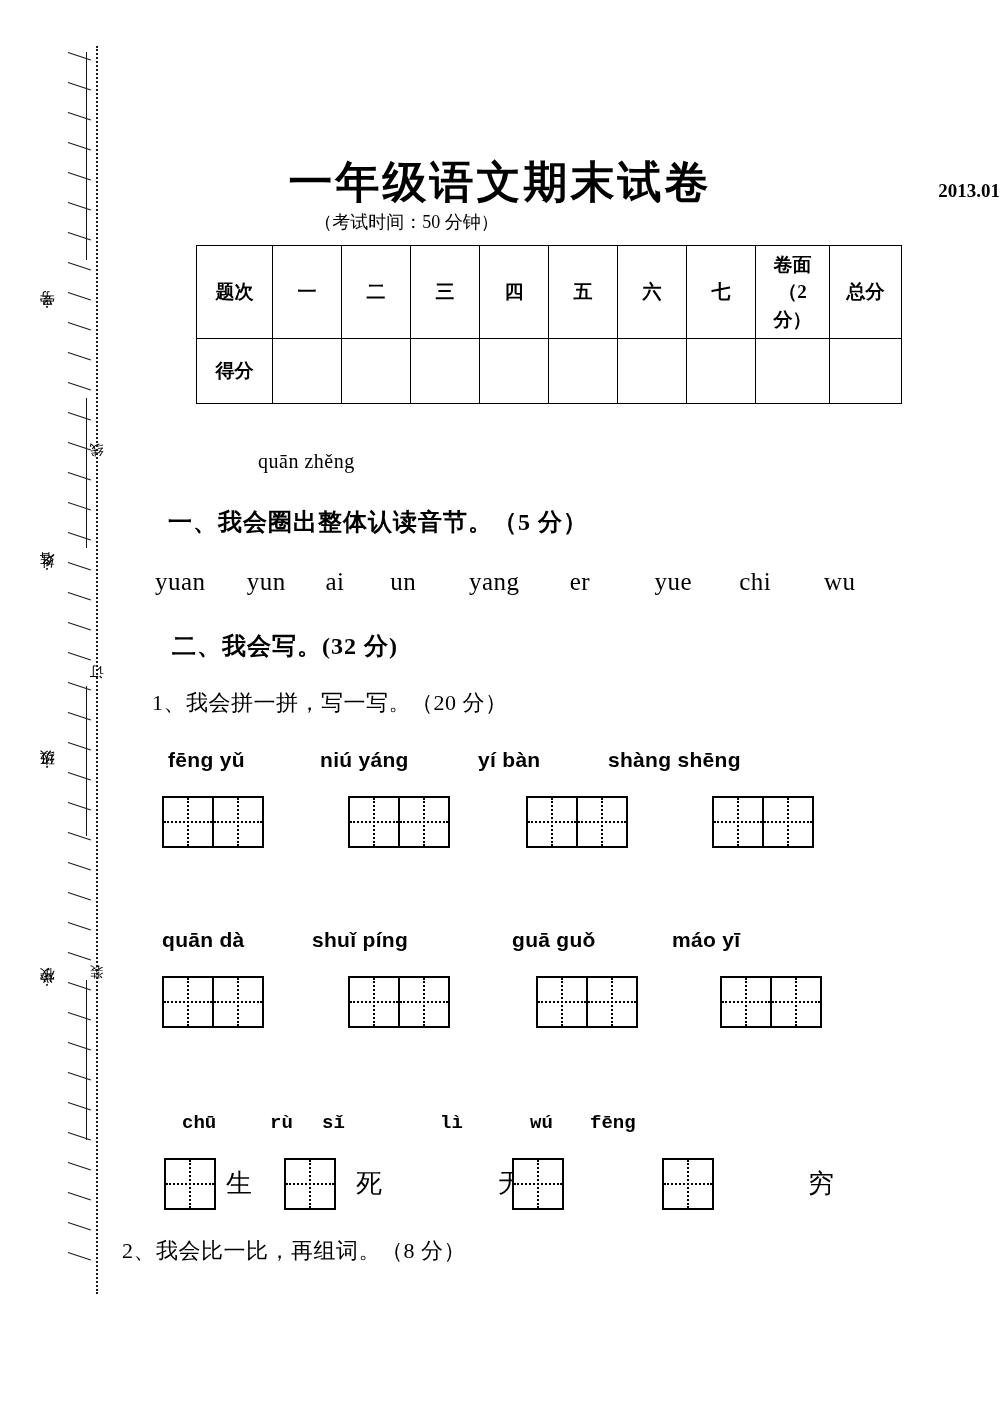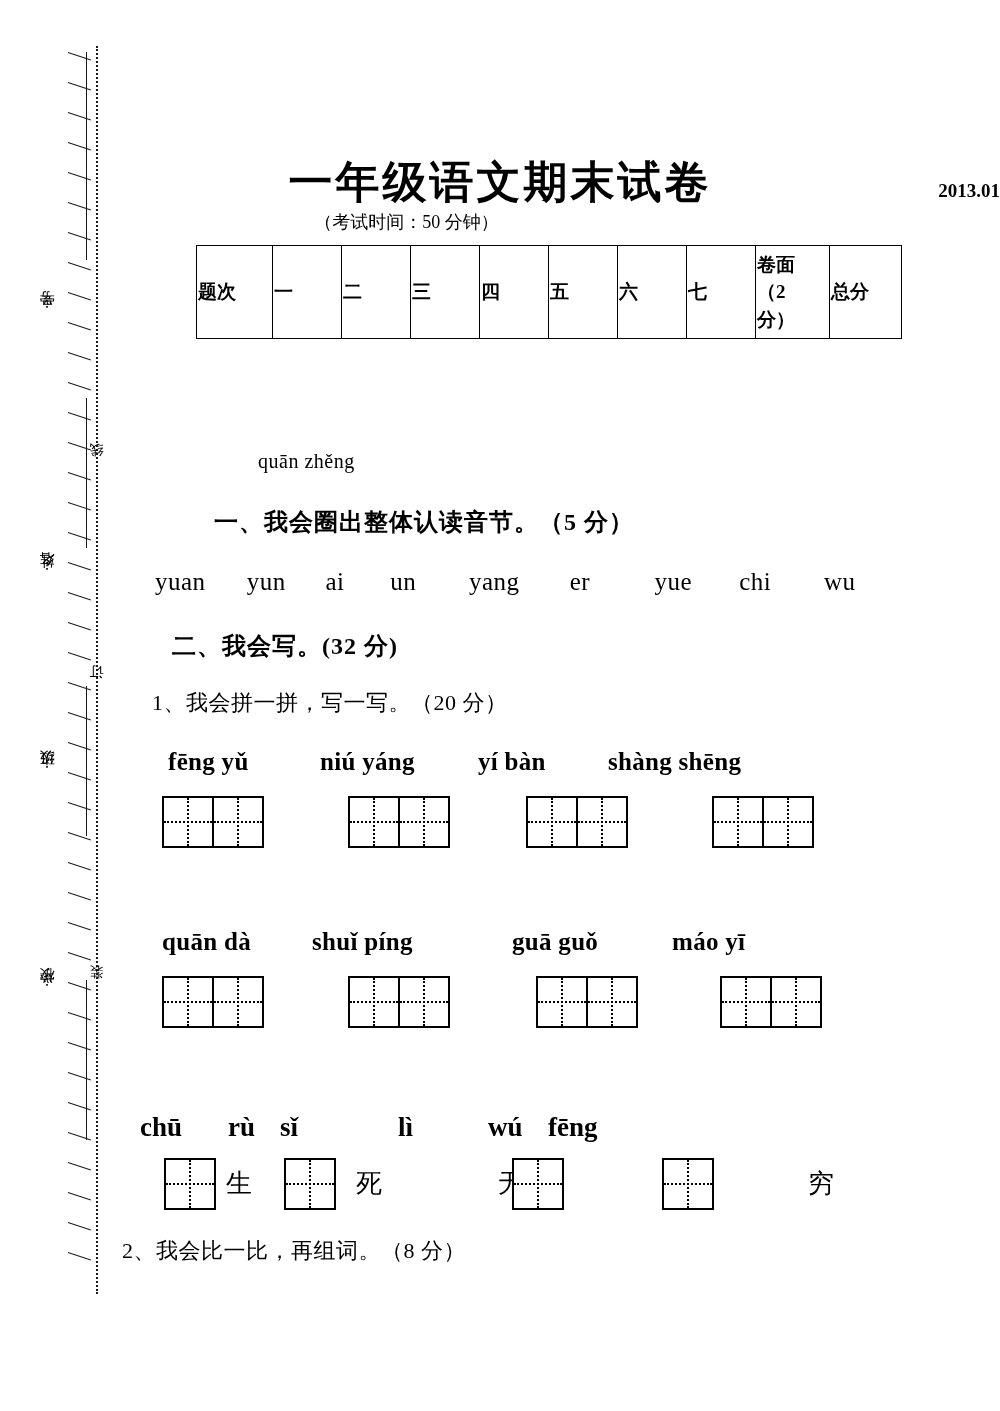--- a/index.html
+++ b/index.html
@@ -97,20 +97,21 @@
   
   #score-table {
     position: absolute;
     left: 196px; top: 245px;
     width: 706px;
     border-collapse: collapse;
     table-layout: fixed;
   }
   #score-table td {
     border: 1.6px solid #000;
+    text-align: center;
     vertical-align: middle;
     font-size: 19px;
     font-weight: bold;
     font-family: "Liberation Serif", "DejaVu Serif", serif;
   }
   #score-table tr.head-row td { height: 93px; }
   #score-table tr.score-row td { height: 65px; }
   td.wrap-cell {
     font-size: 15px;
     line-height: 1.45;
@@ -142,32 +143,33 @@
     position: absolute;
     font-size: 25px;
     letter-spacing: 0.5px;
     white-space: nowrap;
   }
   .syllable-row span { display: inline-block; }
 
   
   .pinyin-line {
     position: absolute;
-    font-family: Liberation Serif, serif;
-    font-size: 25px;
+    font-family: Liberation Sans, sans-serif;
+    font-size: 21px;
     font-weight: bold;
     white-space: nowrap;
     letter-spacing: 0.3px;
   }
   .pinyin-serif {
     position: absolute;
-    font-family: Liberation Serif, serif;
-    font-size: 27px;
-    font-weight: bold;
-    white-space: nowrap;
+    font-family: Liberation Mono, monospace;
+    font-size: 19px;
+    font-weight: bold;
+    white-space: nowrap;
+    margin-left: 42px;
   }
 
   
   .grid-group { position: absolute; display: flex; }
   .tzg {
     position: relative;
     width: 52px; height: 52px;
     border: 2px solid #000;
     margin-left: -2px;
     background: #fff;
@@ -274,26 +276,38 @@
     <td>五</td>
     <td>六</td>
     <td>七</td>
     <td class="wrap-cell" style="width:74px;">
       <div>卷面</div>
       <div>（2</div>
       <div>分）</div>
     </td>
     <td style="width:72px;">总分</td>
   </tr>
+  <tr class="score-row">
+    <td>得分</td>
+    <td></td>
+    <td></td>
+    <td></td>
+    <td></td>
+    <td></td>
+    <td></td>
+    <td></td>
+    <td></td>
+    <td></td>
+  </tr>
 </tbody>
   </table>
 
 <div class="pinyin-hint" style="left:258px; top:450px;">quān zhěng</div>
 
-<div class="section-title" style="left:168px; top:506px;margin-left:46px;">一、我会圈出整体认读音节。（5 分）</div>
+<div class="section-title" style="left:168px; top:506px;">一、我会圈出整体认读音节。（5 分）</div>
 
 <div class="syllable-row" style="left:155px; top:568px;">
   <span style="width:85px;">yuan</span>
   <span style="width:72px;">yun</span>
   <span style="width:58px;">ai</span>
   <span style="width:72px;">un</span>
   <span style="width:94px;">yang</span>
   <span style="width:78px;">er</span>
   <span style="width:78px;">yue</span>
   <span style="width:78px;">chi</span>

